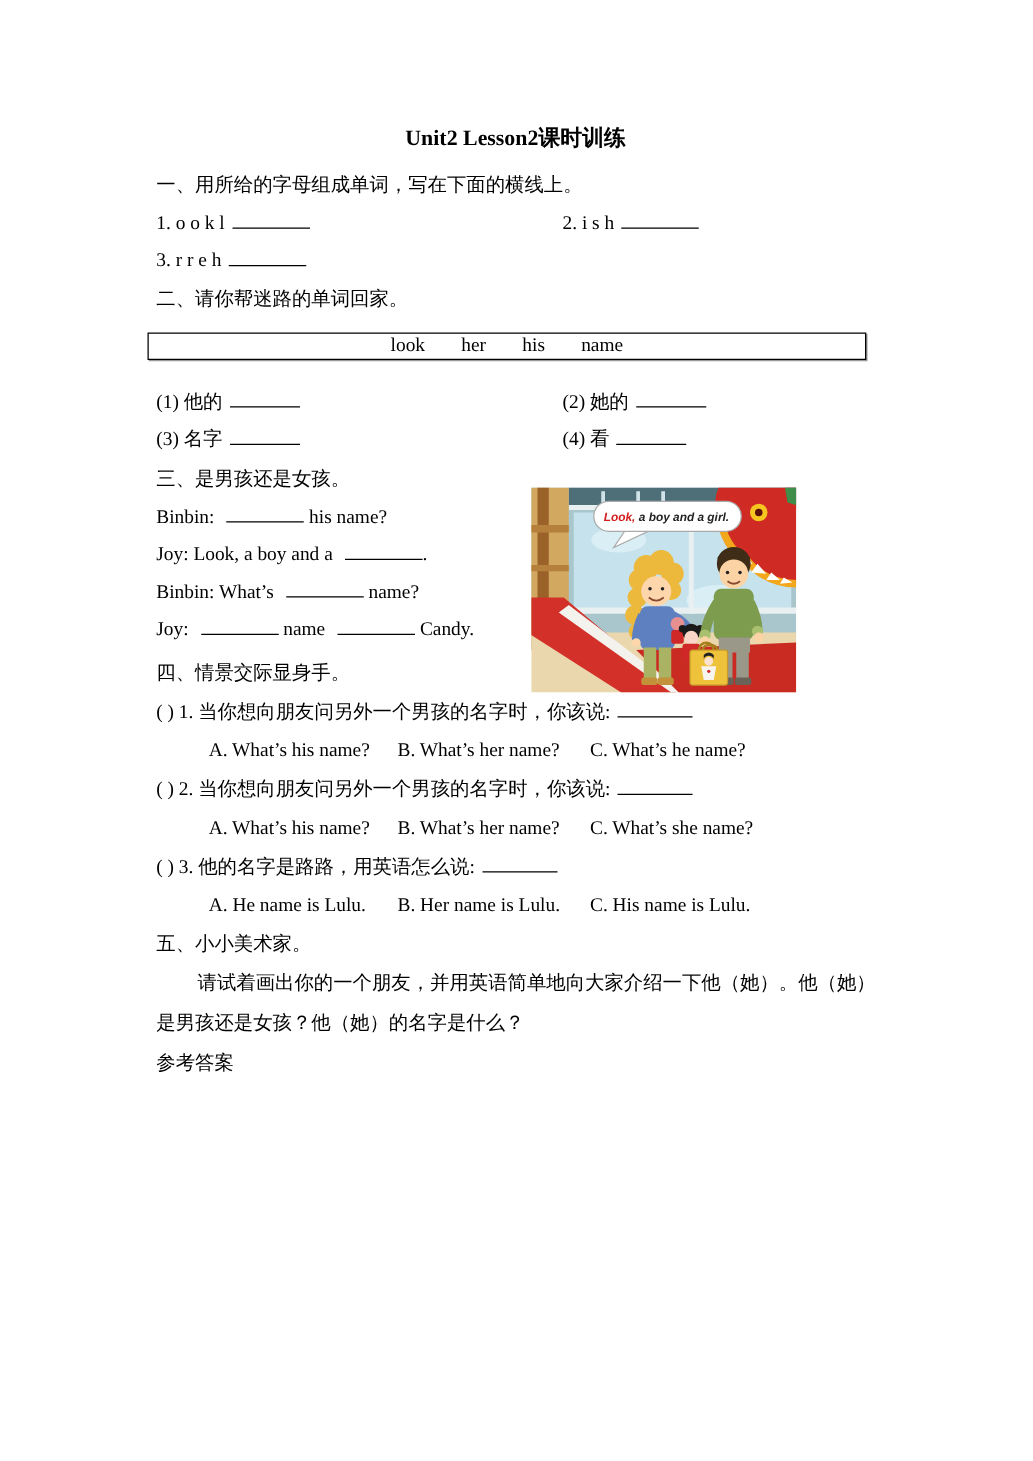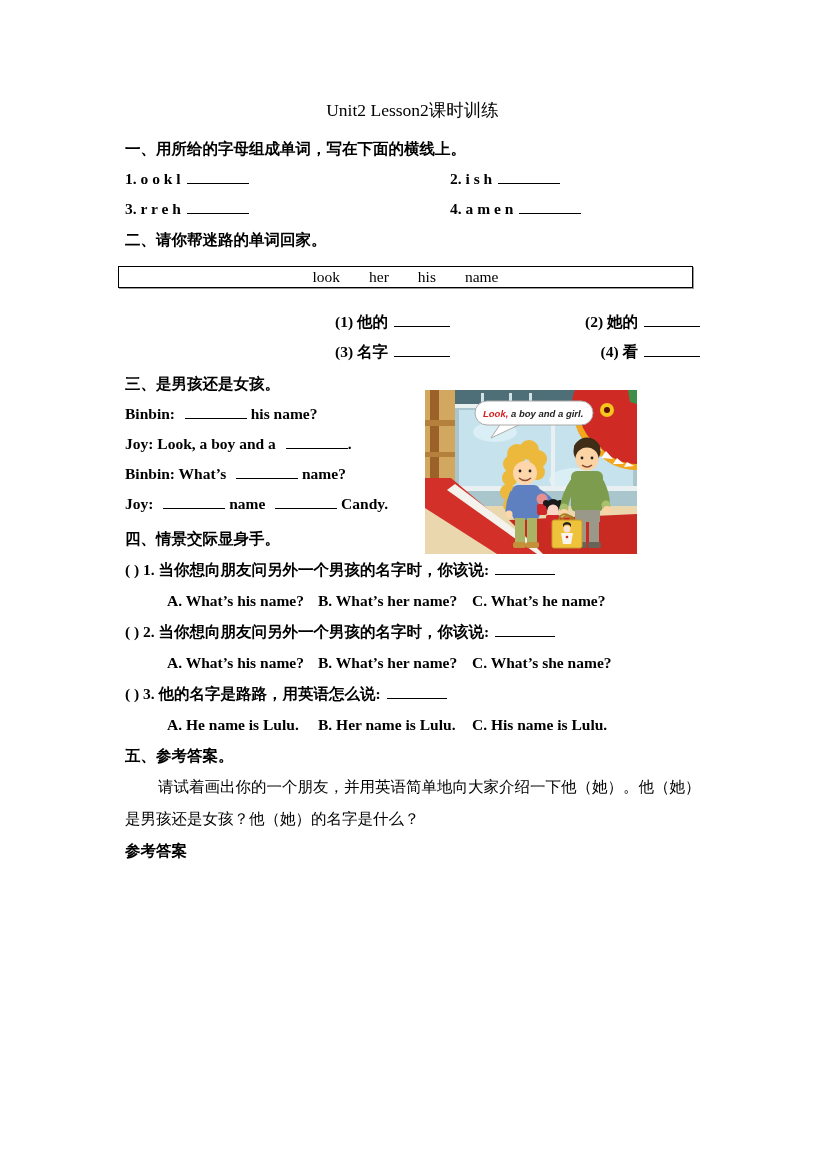--- a/index.html
+++ b/index.html
@@ -10,25 +10,25 @@
     padding:95px 126px 0 125px;
     background:#ffffff;
     font-family:"Liberation Serif","DejaVu Serif",serif;
     font-size:15.5px;
     color:#000000;
     overflow:hidden;
   }
   .title {
     height:30px; line-height:30px;
     text-align:center;
-    font-weight:normal;
+    font-weight:bold;
     font-size:17.5px;
     margin-bottom:8px;
   }
-  .line { height:31px; line-height:31px; white-space:nowrap;font-weight:bold; }
+  .line { height:31px; line-height:31px; white-space:nowrap; }
   .grid2 { display:grid; grid-template-columns:325px auto; }
   .grid2 .line { height:30px; line-height:30px; }
   .blank {
     display:inline-block;
     border-bottom:1.4px solid #000;
     height:13px;
     margin-left:6px;
   }
   .word-bank {
     margin-top:11px;
@@ -37,21 +37,21 @@
     height:22px;
     border:1px solid #000;
     box-shadow:1px 1px 0 #9a9a9a;
     display:flex;
     justify-content:center;
     align-items:center;
     gap:29px;
     line-height:20px;
     box-sizing:border-box;
   }
-  .sec2-items { margin-top:19px;text-align:right; }
+  .sec2-items { margin-top:19px; }
   .sec3 { position:relative; }
   .sec3 .line { height:30px; line-height:30px; }
   .illustration {
     position:absolute;
     left:300px; top:21px;
     width:212px; height:164px;
   }
   .sec4-head { margin-top:4px; }
   .opts { padding-left:42px; }
   .opt1 { display:inline-block; width:151px; }
@@ -75,21 +75,20 @@
 
 <div class="page">
 
   <div class="title">Unit2 Lesson2课时训练</div>
 
   <div class="line" style="margin-top:8px">一、用所给的字母组成单词，写在下面的横线上。</div>
   <div class="grid2" id="sec1-items">
       <div class="line"><span>1.</span> <span>o o k l</span><span class="blank" style="width: 62px;"></span></div>
       <div class="line"><span>2.</span> <span>i s h</span><span class="blank" style="width: 62px;"></span></div>
       <div class="line"><span>3.</span> <span>r r e h</span><span class="blank" style="width: 62px;"></span></div>
-      <div class="line"><span>4.</span> <span>a m e n</span><span class="blank" style="width: 62px;"></span></div>
     </div>
 
   <div class="line">二、请你帮迷路的单词回家。</div>
   <div class="word-bank" id="word-bank">
       <span>look</span>
       <span>her</span>
       <span>his</span>
       <span>name</span>
     </div>
   <div class="grid2 sec2-items" id="sec2-items">
@@ -228,18 +227,18 @@
   <div class="line sec4-head">四、情景交际显身手。</div>
   <div id="questions">
       <div class="line"><span>( )</span> <span>1.</span> <span>当你想向朋友问另外一个男孩的名字时，你该说:</span><span class="blank" style="width: 60px;"></span></div>
       <div class="line opts"><span class="opt1">A. What’s his name?</span><span class="opt2">B. What’s her name?</span><span class="opt3">C. What’s he name?</span></div>
       <div class="line"><span>( )</span> <span>2.</span> <span>当你想向朋友问另外一个男孩的名字时，你该说:</span><span class="blank" style="width: 60px;"></span></div>
       <div class="line opts"><span class="opt1">A. What’s his name?</span><span class="opt2">B. What’s her name?</span><span class="opt3">C. What’s she name?</span></div>
       <div class="line"><span>( )</span> <span>3.</span> <span>他的名字是路路，用英语怎么说:</span><span class="blank" style="width: 60px;"></span></div>
       <div class="line opts"><span class="opt1">A. He name is Lulu.</span><span class="opt2">B. Her name is Lulu.</span><span class="opt3">C. His name is Lulu.</span></div>
     </div>
 
-  <div class="line">五、参考答案。</div>
+  <div class="line">五、小小美术家。</div>
   <p class="para">请试着画出你的一个朋友，并用英语简单地向大家介绍一下他（她）。他（她）是男孩还是女孩？他（她）的名字是什么？</p>
 
   <div class="line footer-label">参考答案</div>
 
 </div>
 
 </body></html>

